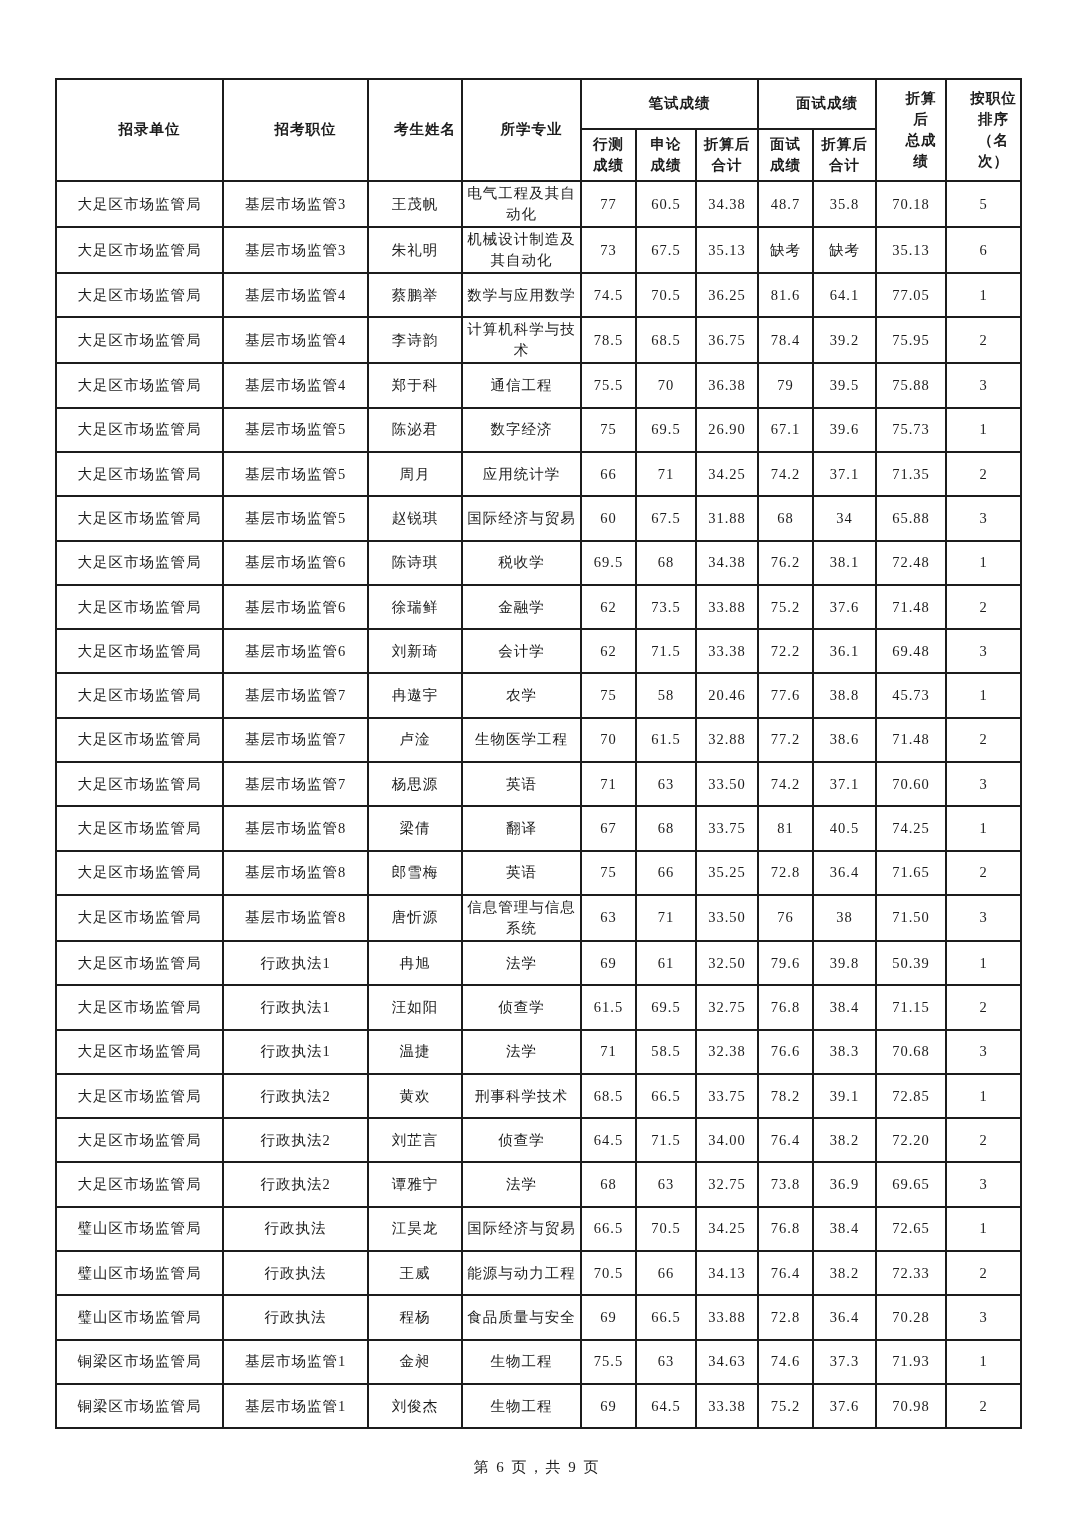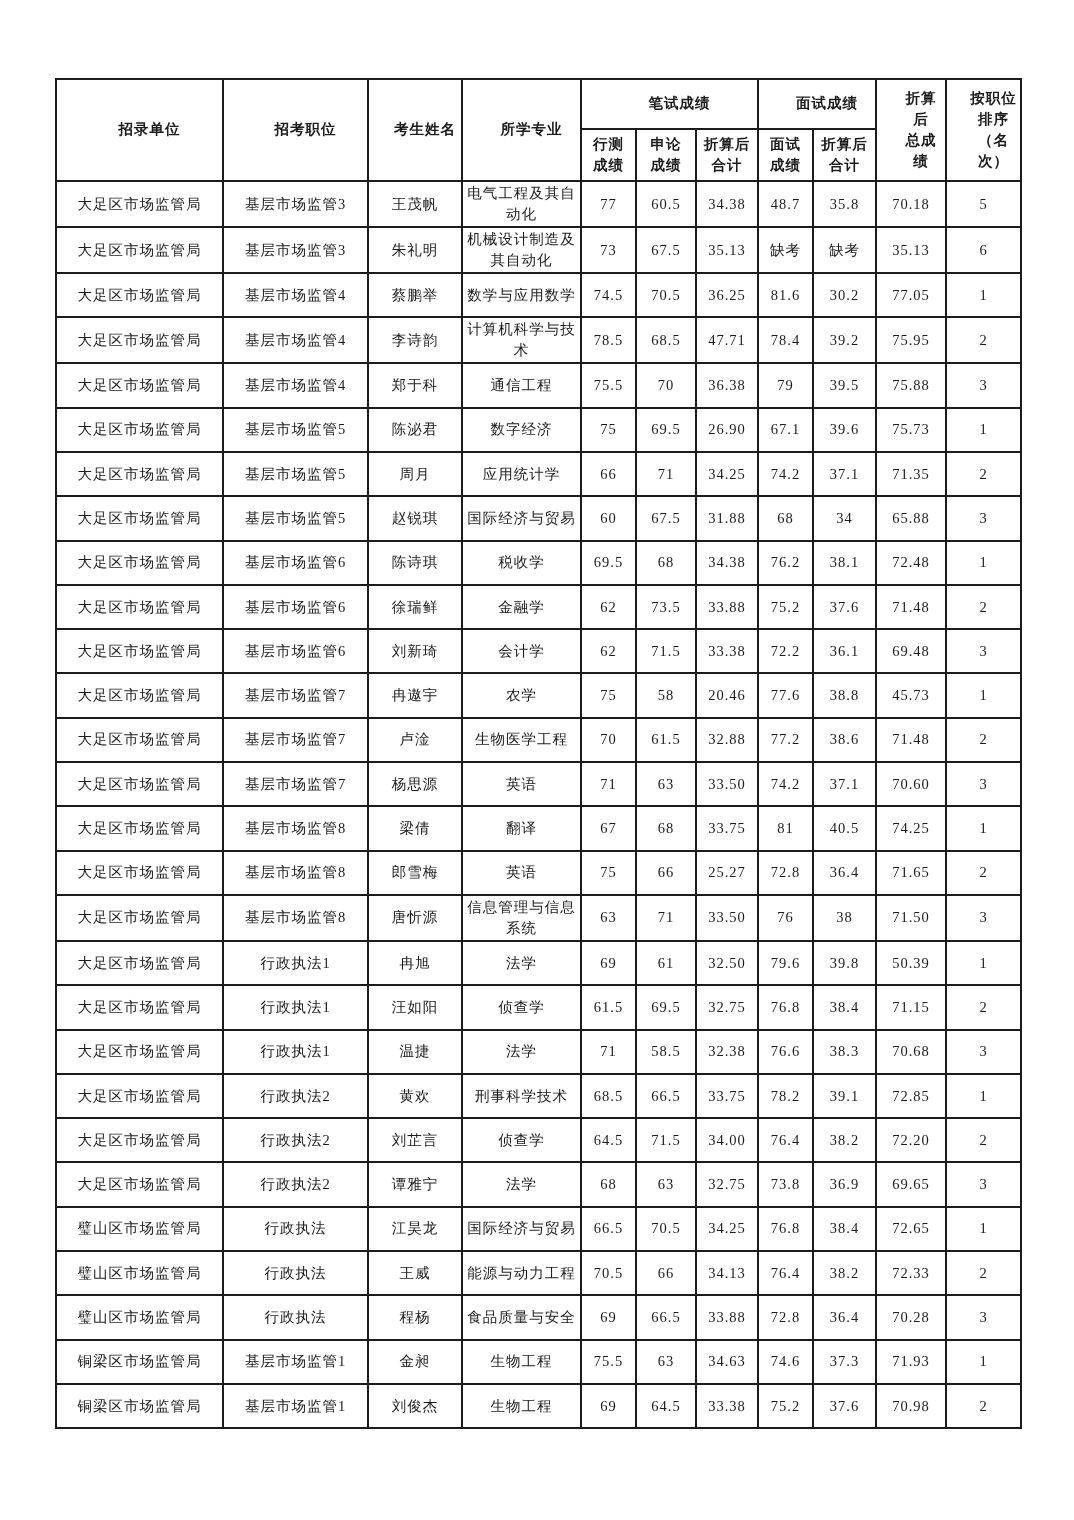--- a/index.html
+++ b/index.html
@@ -127,32 +127,32 @@
         </tr>
         <tr>
           <td>大足区市场监管局</td>
           <td>基层市场监管4</td>
           <td>蔡鹏举</td>
           <td>数学与应用数学</td>
           <td>74.5</td>
           <td>70.5</td>
           <td>36.25</td>
           <td>81.6</td>
-          <td>30.2</td>
+          <td>64.1</td>
           <td>77.05</td>
           <td>1</td>
         </tr>
         <tr>
           <td>大足区市场监管局</td>
           <td>基层市场监管4</td>
           <td>李诗韵</td>
           <td>计算机科学与技术</td>
           <td>78.5</td>
           <td>68.5</td>
-          <td>47.71</td>
+          <td>36.75</td>
           <td>78.4</td>
           <td>39.2</td>
           <td>75.95</td>
           <td>2</td>
         </tr>
         <tr>
           <td>大足区市场监管局</td>
           <td>基层市场监管4</td>
           <td>郑于科</td>
           <td>通信工程</td>
@@ -294,21 +294,21 @@
           <td>74.25</td>
           <td>1</td>
         </tr>
         <tr>
           <td>大足区市场监管局</td>
           <td>基层市场监管8</td>
           <td>郎雪梅</td>
           <td>英语</td>
           <td>75</td>
           <td>66</td>
-          <td>25.27</td>
+          <td>35.25</td>
           <td>72.8</td>
           <td>36.4</td>
           <td>71.65</td>
           <td>2</td>
         </tr>
         <tr>
           <td>大足区市场监管局</td>
           <td>基层市场监管8</td>
           <td>唐忻源</td>
           <td>信息管理与信息系统</td>
@@ -459,14 +459,15 @@
           <td>64.5</td>
           <td>33.38</td>
           <td>75.2</td>
           <td>37.6</td>
           <td>70.98</td>
           <td>2</td>
         </tr>
       </tbody>
   </table>
 
+  <div class="footer">第 6 页，共 9 页</div>
 
 </div>
 
 </body></html>

